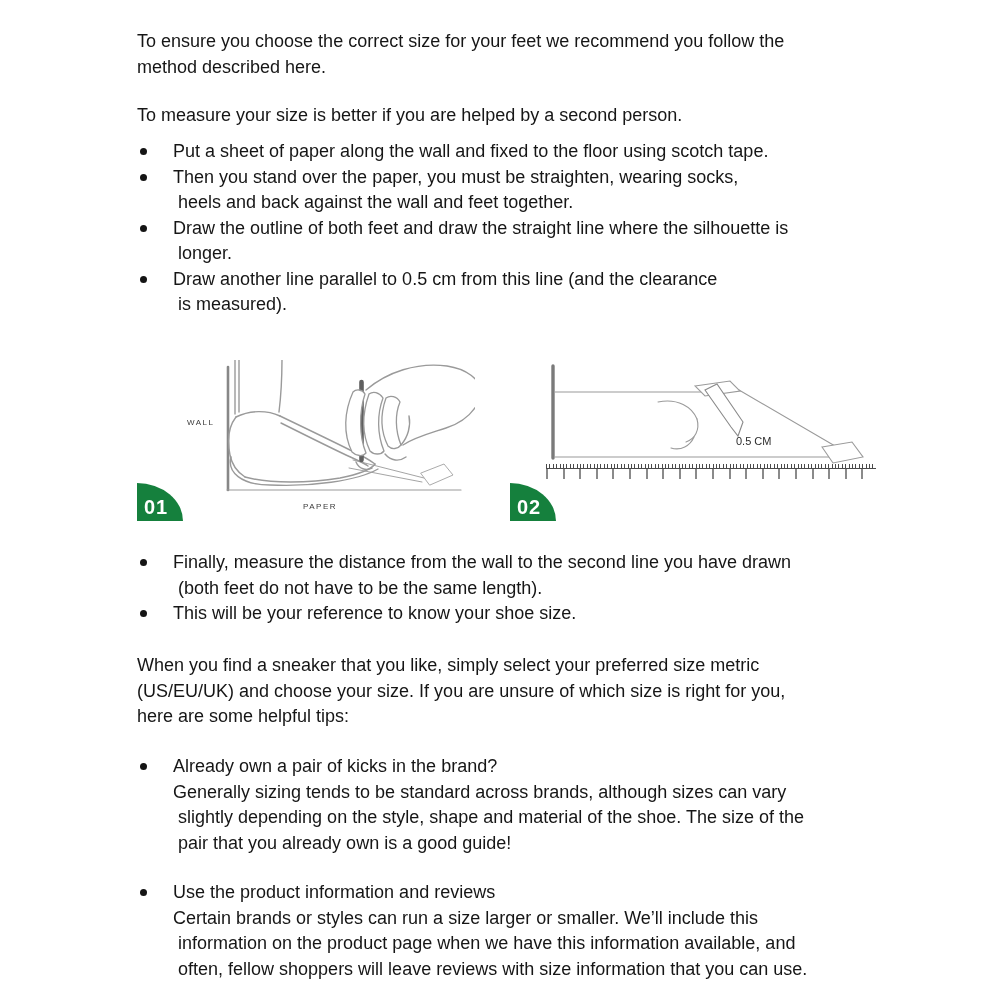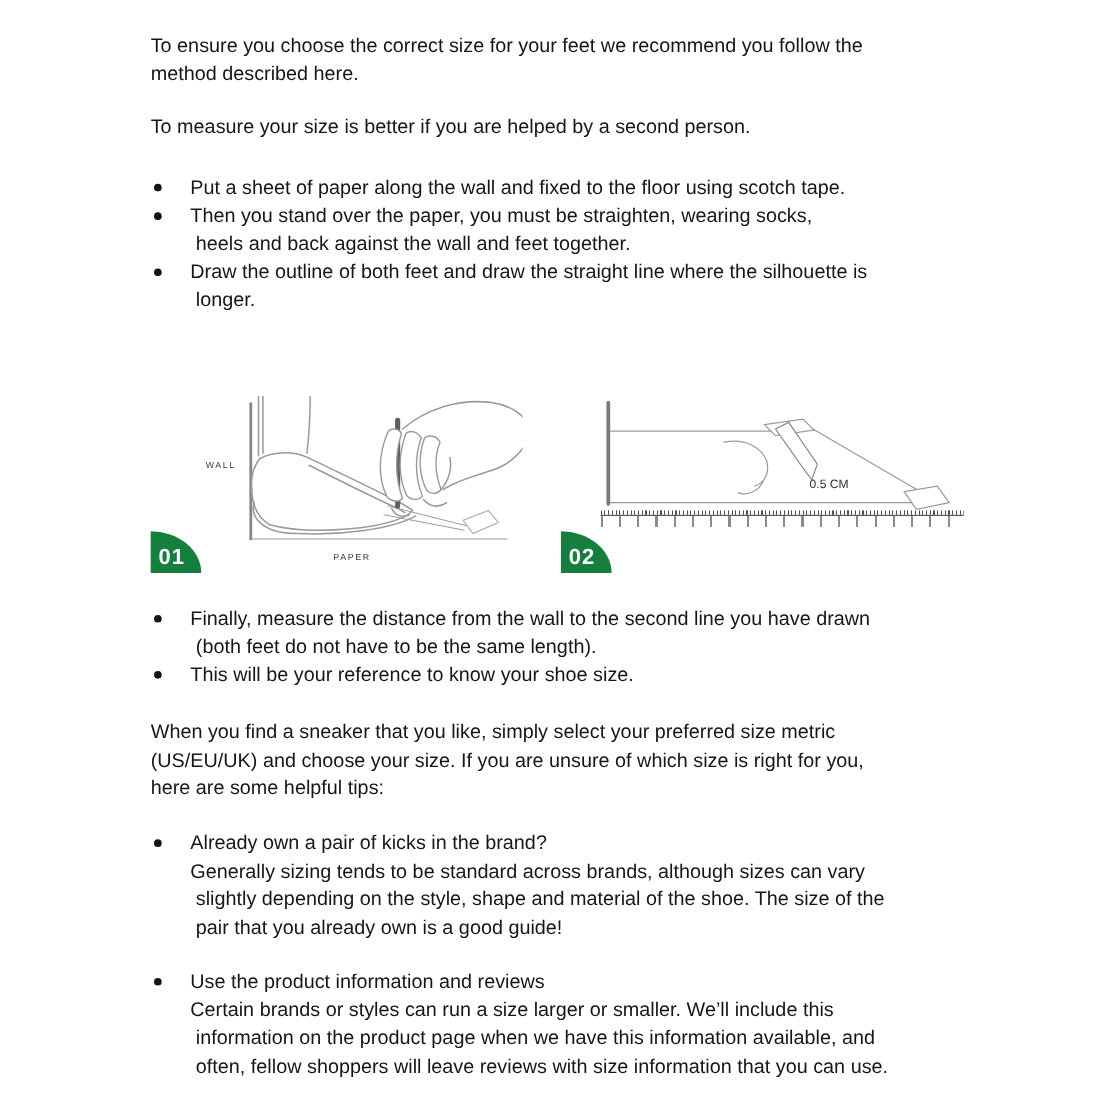--- a/index.html
+++ b/index.html
@@ -29,34 +29,39 @@
 </head>
 <body>
 
 <div class="page">
 
   <div class="block para" style="top:29px">To ensure you choose the correct size for your feet we recommend you follow the
 method described here.</div>
 
   <div class="block para" style="top:103px">To measure your size is better if you are helped by a second person.</div>
 
-  <div class="block" style="top:158px">
+  <div class="block" style="top:139px">
     <div class="row">
       <span class="dot"></span>
       <div class="btxt">Put a sheet of paper along the wall and fixed to the floor using scotch tape.</div>
     </div>
     <div class="row">
       <span class="dot"></span>
       <div class="btxt">Then you stand over the paper, you must be straighten, wearing socks,
  heels and back against the wall and feet together.</div>
     </div>
     <div class="row">
       <span class="dot"></span>
       <div class="btxt">Draw the outline of both feet and draw the straight line where the silhouette is
  longer.</div>
+    </div>
+    <div class="row">
+      <span class="dot"></span>
+      <div class="btxt">Draw another line parallel to 0.5 cm from this line (and the clearance
+ is measured).</div>
     </div>
   </div>
 
   <div class="figures">
 
     <div class="badge" style="left:137px;top:123px">
       <span>01</span>
     </div>
     <div class="minilabel" style="left:187px;top:58px">WALL</div>
     <div class="minilabel" style="left:303px;top:142px">PAPER</div>

